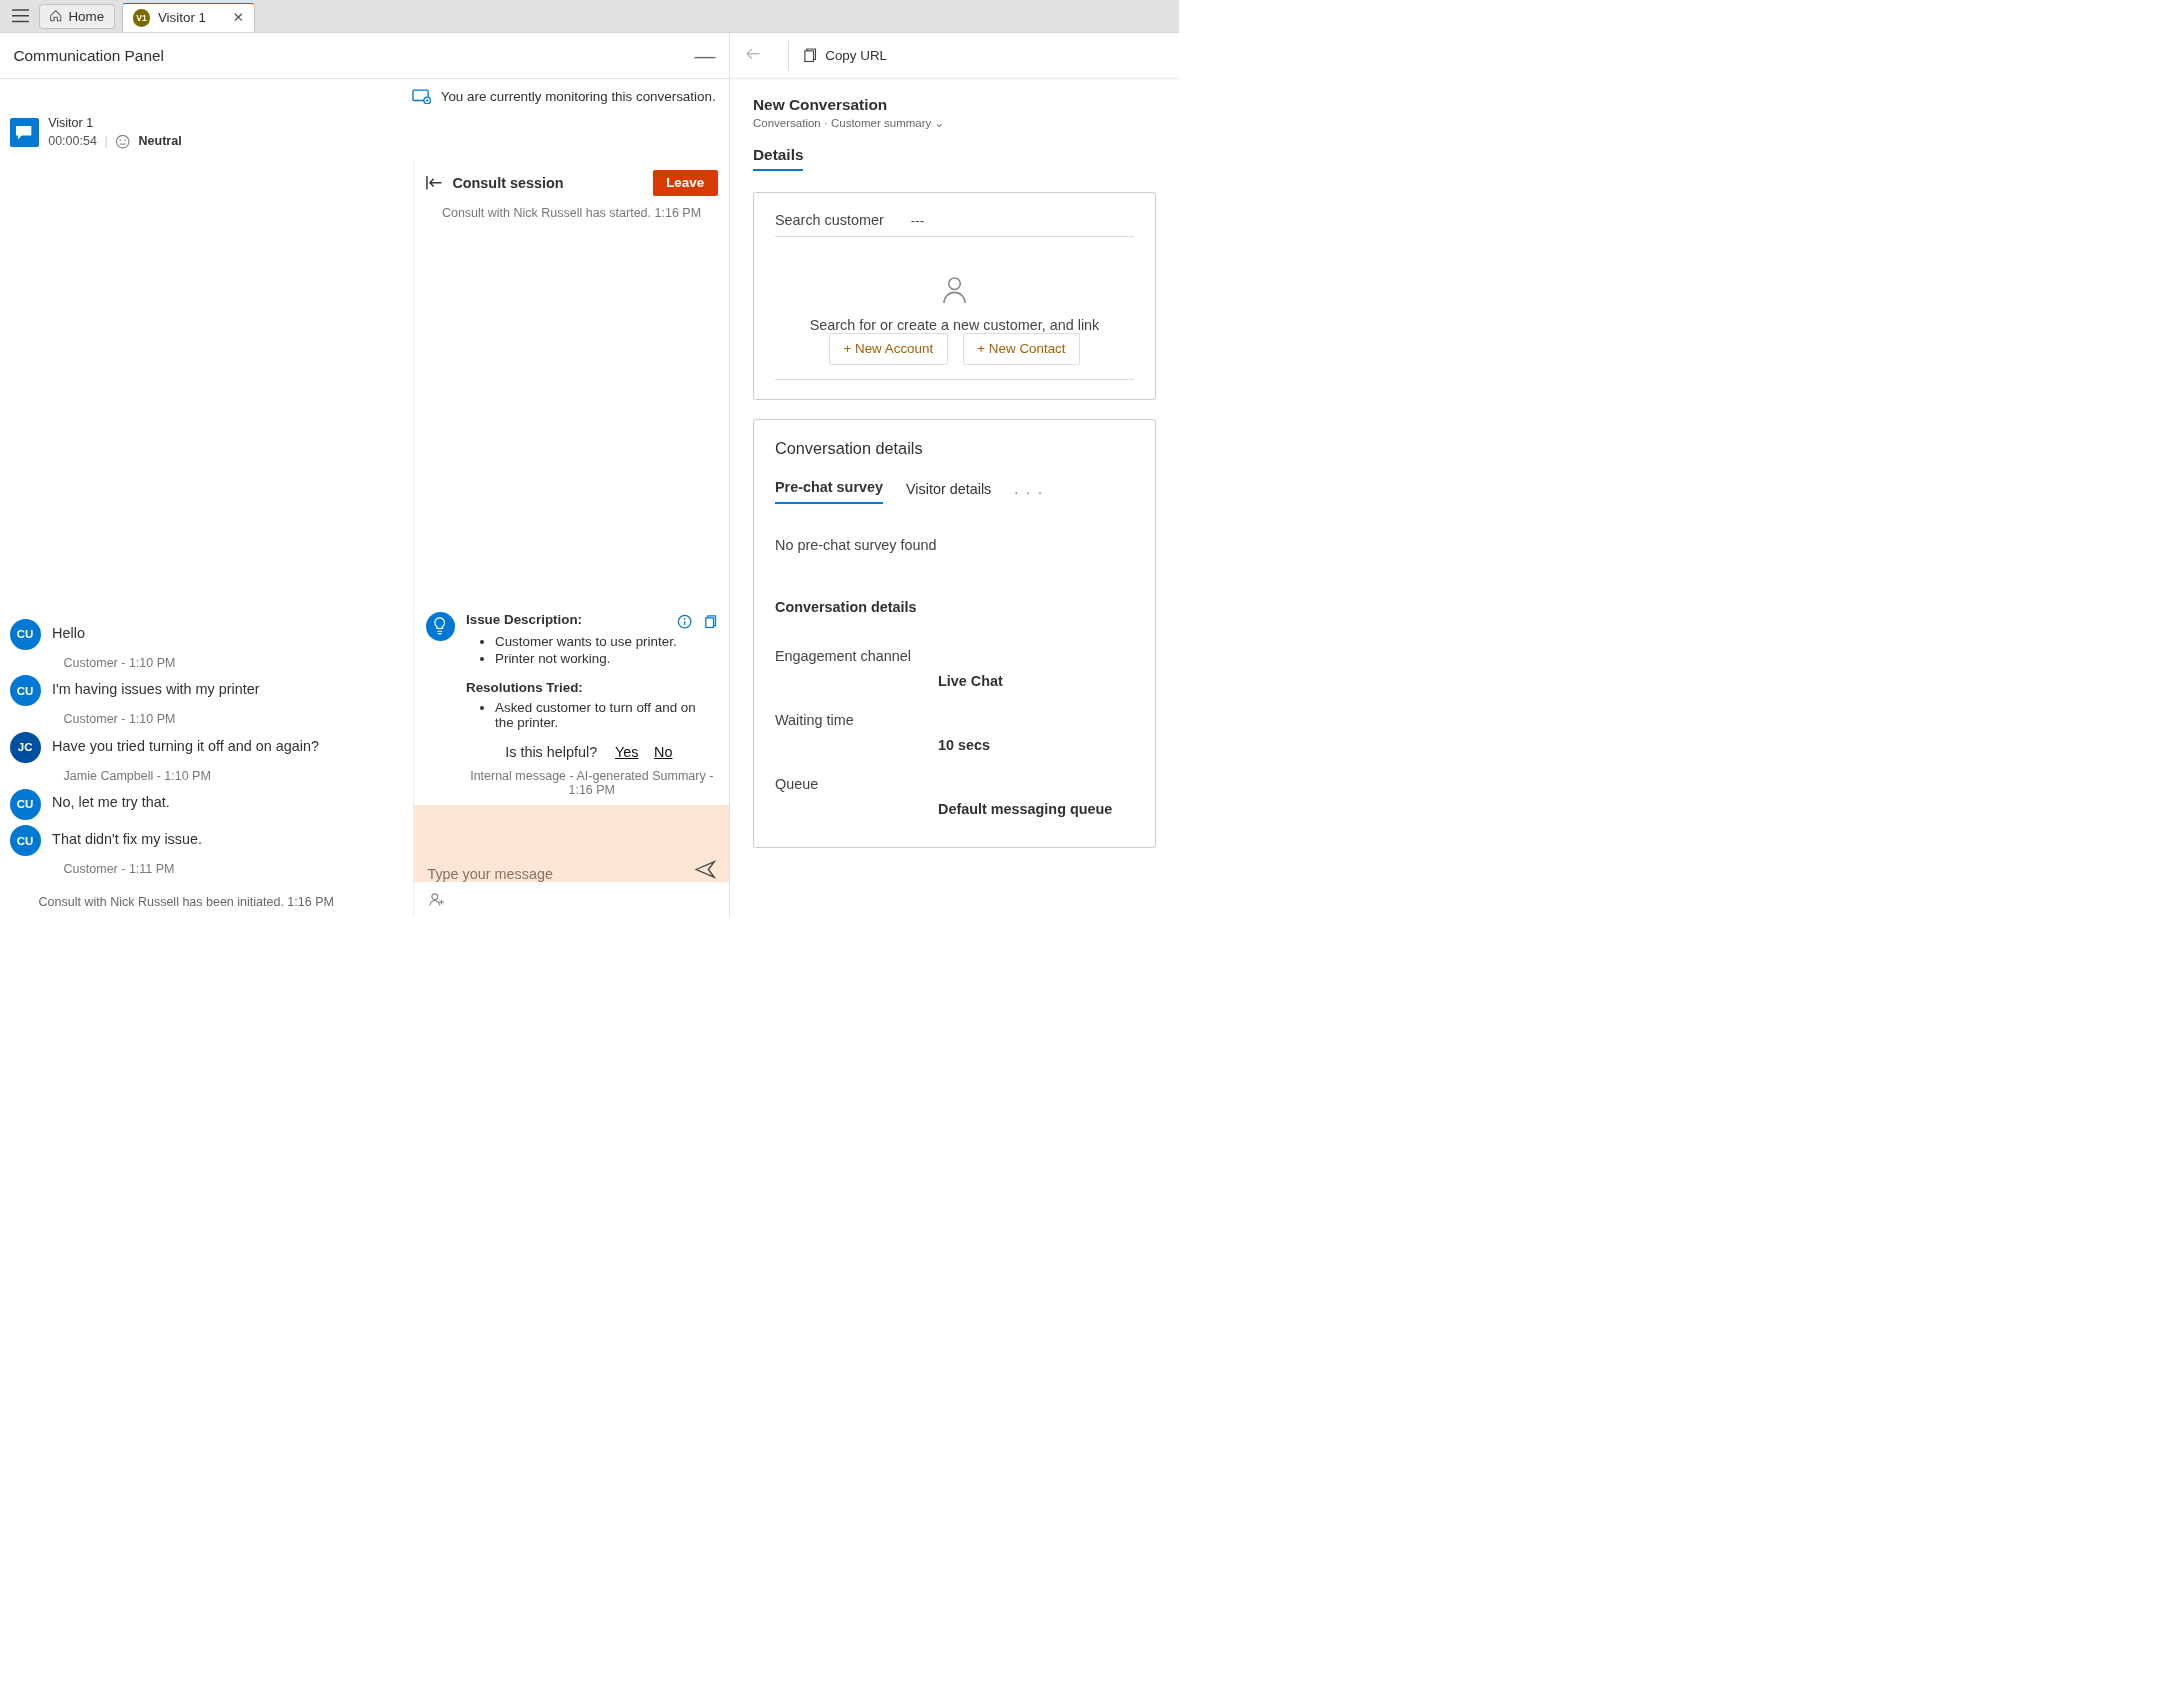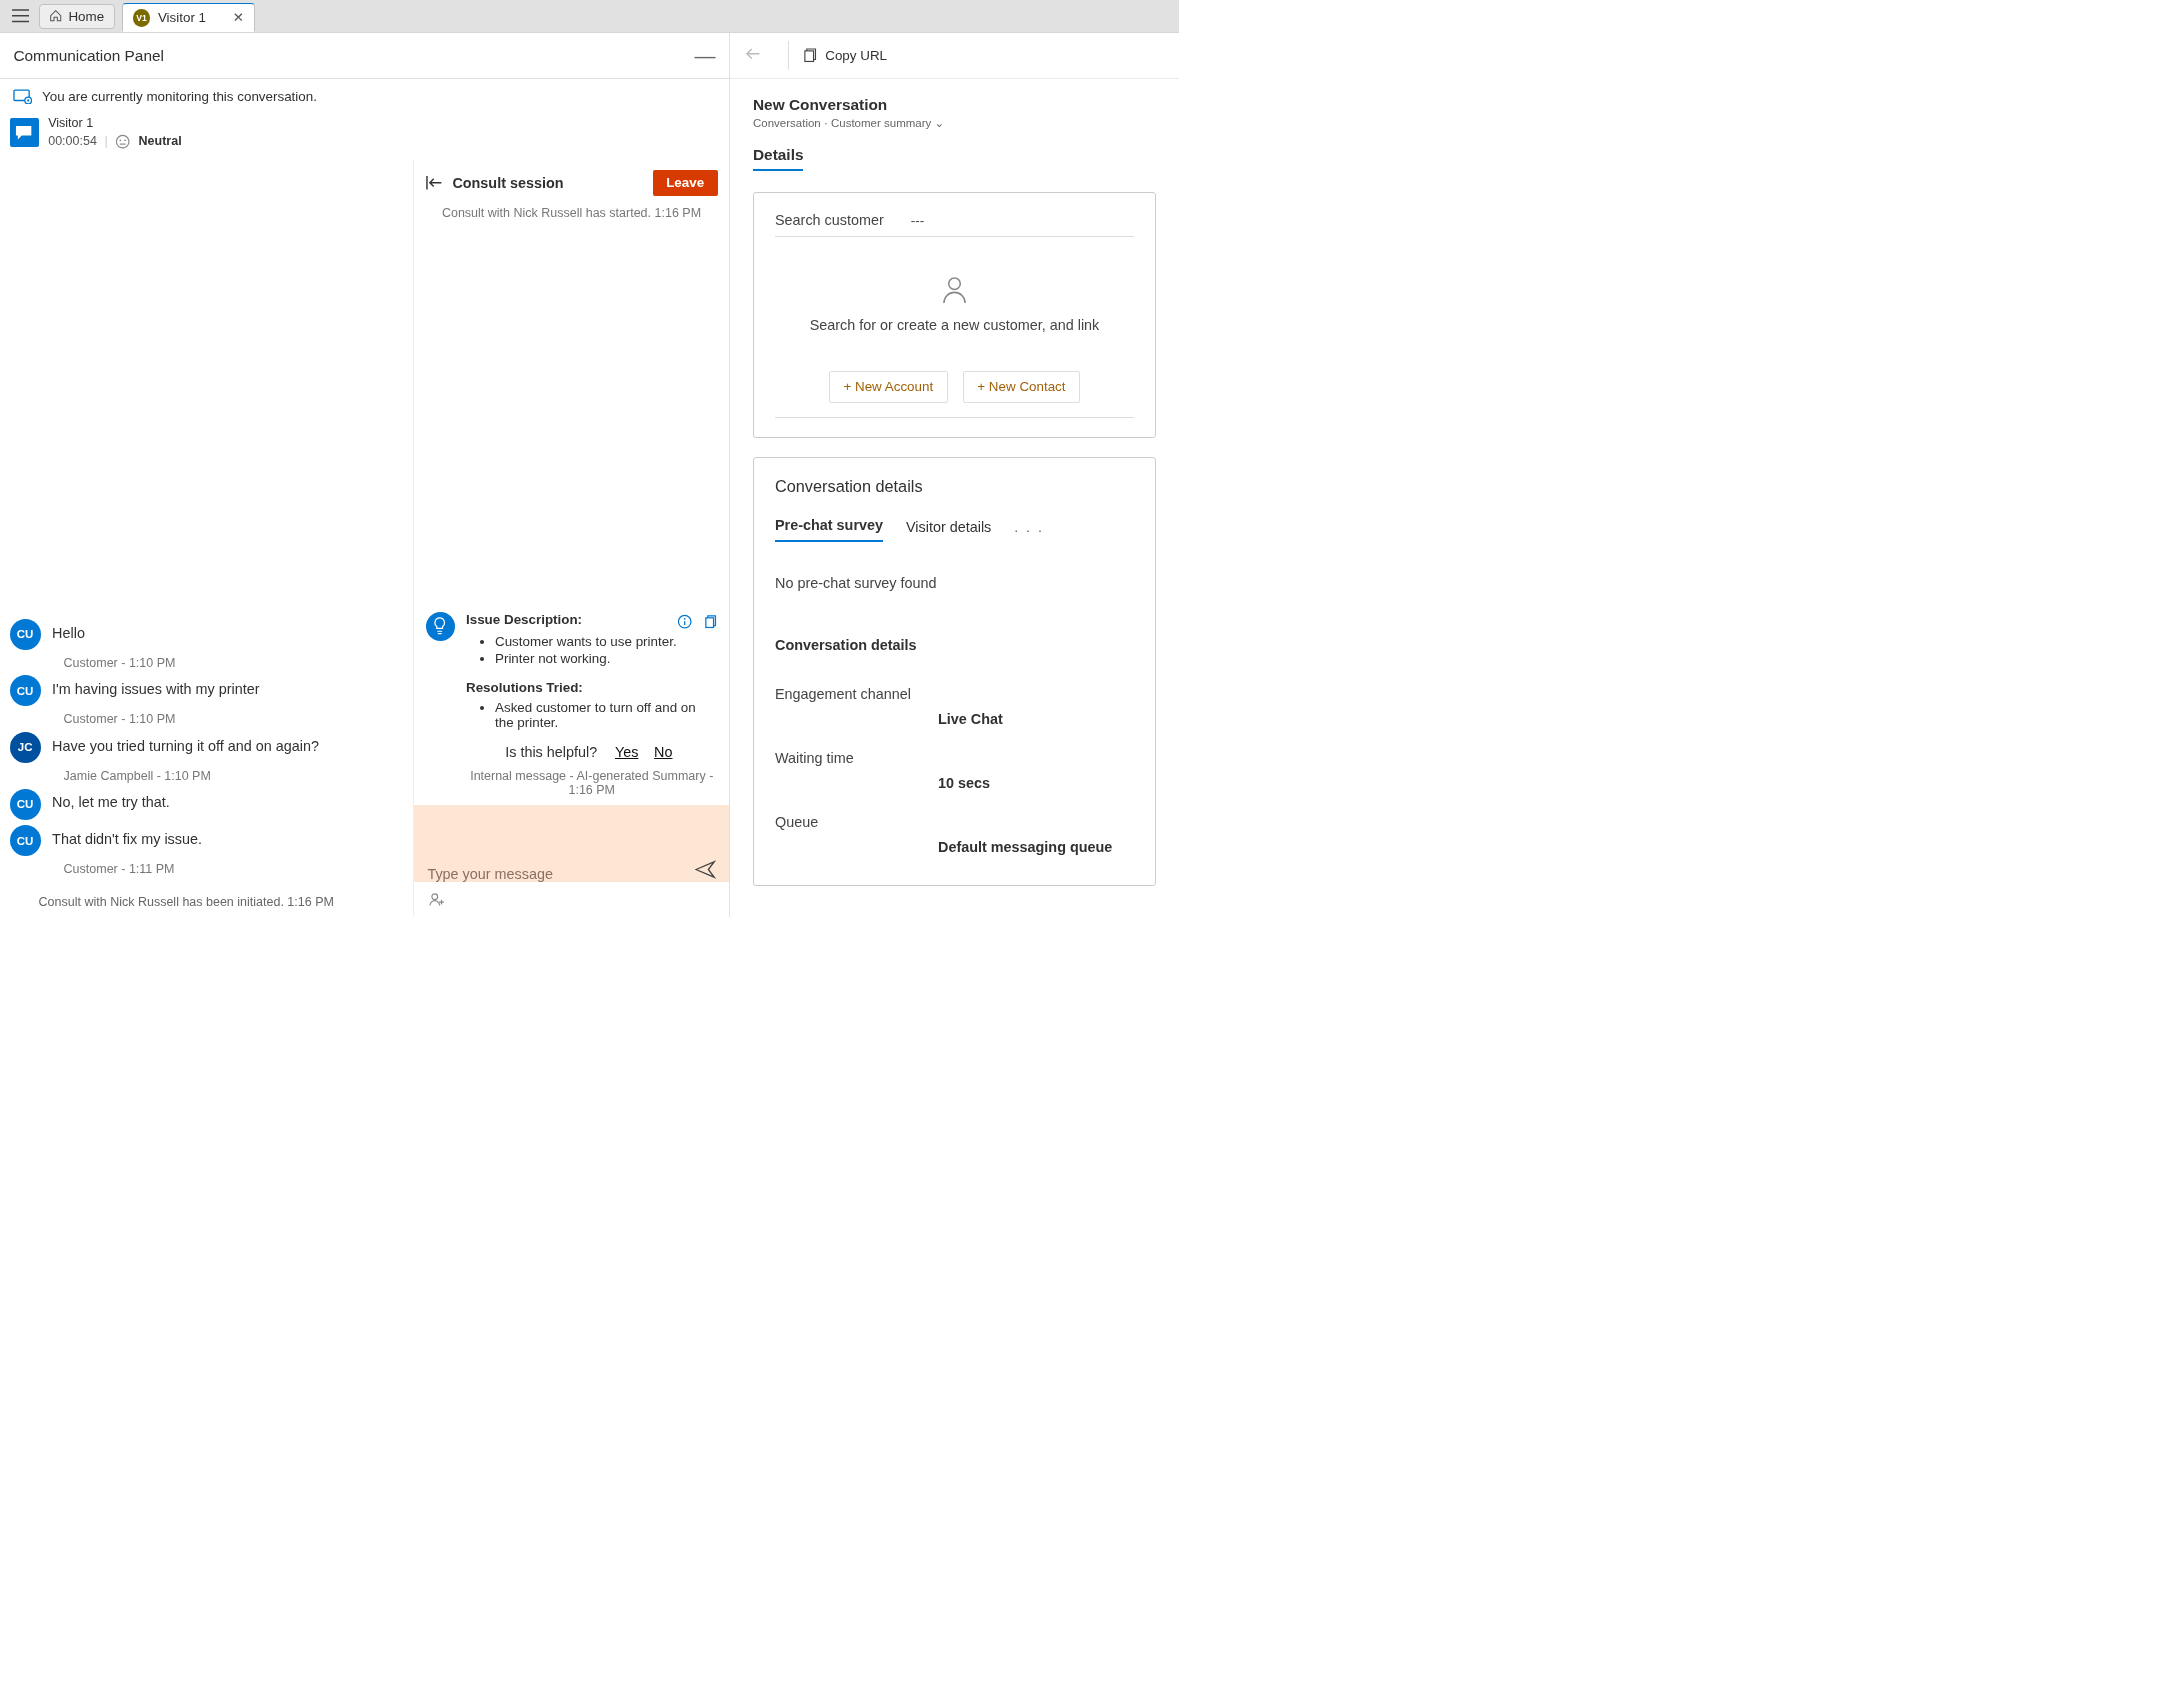--- a/index.html
+++ b/index.html
@@ -88,20 +88,21 @@
   }
   .comm-title { font-size: 15.4px; color: #323130; }
   .minimize { font-size: 21px; color: #666; }
 
   
   .monitor-bar {
     padding: 9.6px 13.4px 7.7px 13.4px;
     display: flex;
     align-items: center;
     gap: 9.6px;
+    justify-content: flex-end;
   }
   .monitor-bar svg { flex-shrink: 0; }
 
   
   .session-card {
     display: flex;
     align-items: center;
     padding: 3.8px 9.6px 9.6px 9.6px;
     gap: 9.6px;
   }
@@ -260,21 +261,20 @@
     gap: 27px;
     padding-bottom: 7.7px;
     border-bottom: 1px solid #ddd;
     margin-bottom: 38px;
   }
   .search-label { color: #444; font-size: 14.4px; }
   .dashes { color: #444; letter-spacing: 0px; }
   .customer-empty {
     text-align: center;
     color: #444;
-    margin-bottom: 38px;
   }
   .person-icon { color: #888; margin-bottom: 9.6px; }
   .btn-row { display: flex; justify-content: center; gap: 15.4px; padding-bottom: 13.4px; border-bottom: 1px solid #ddd;}
   .btn-outline {
     border: 1px solid #ddd;
     background: #fff;
     color: #a16207;
     padding: 7.7px 13.4px;
     font-size: 13.4px;
     border-radius: 1.9px;

